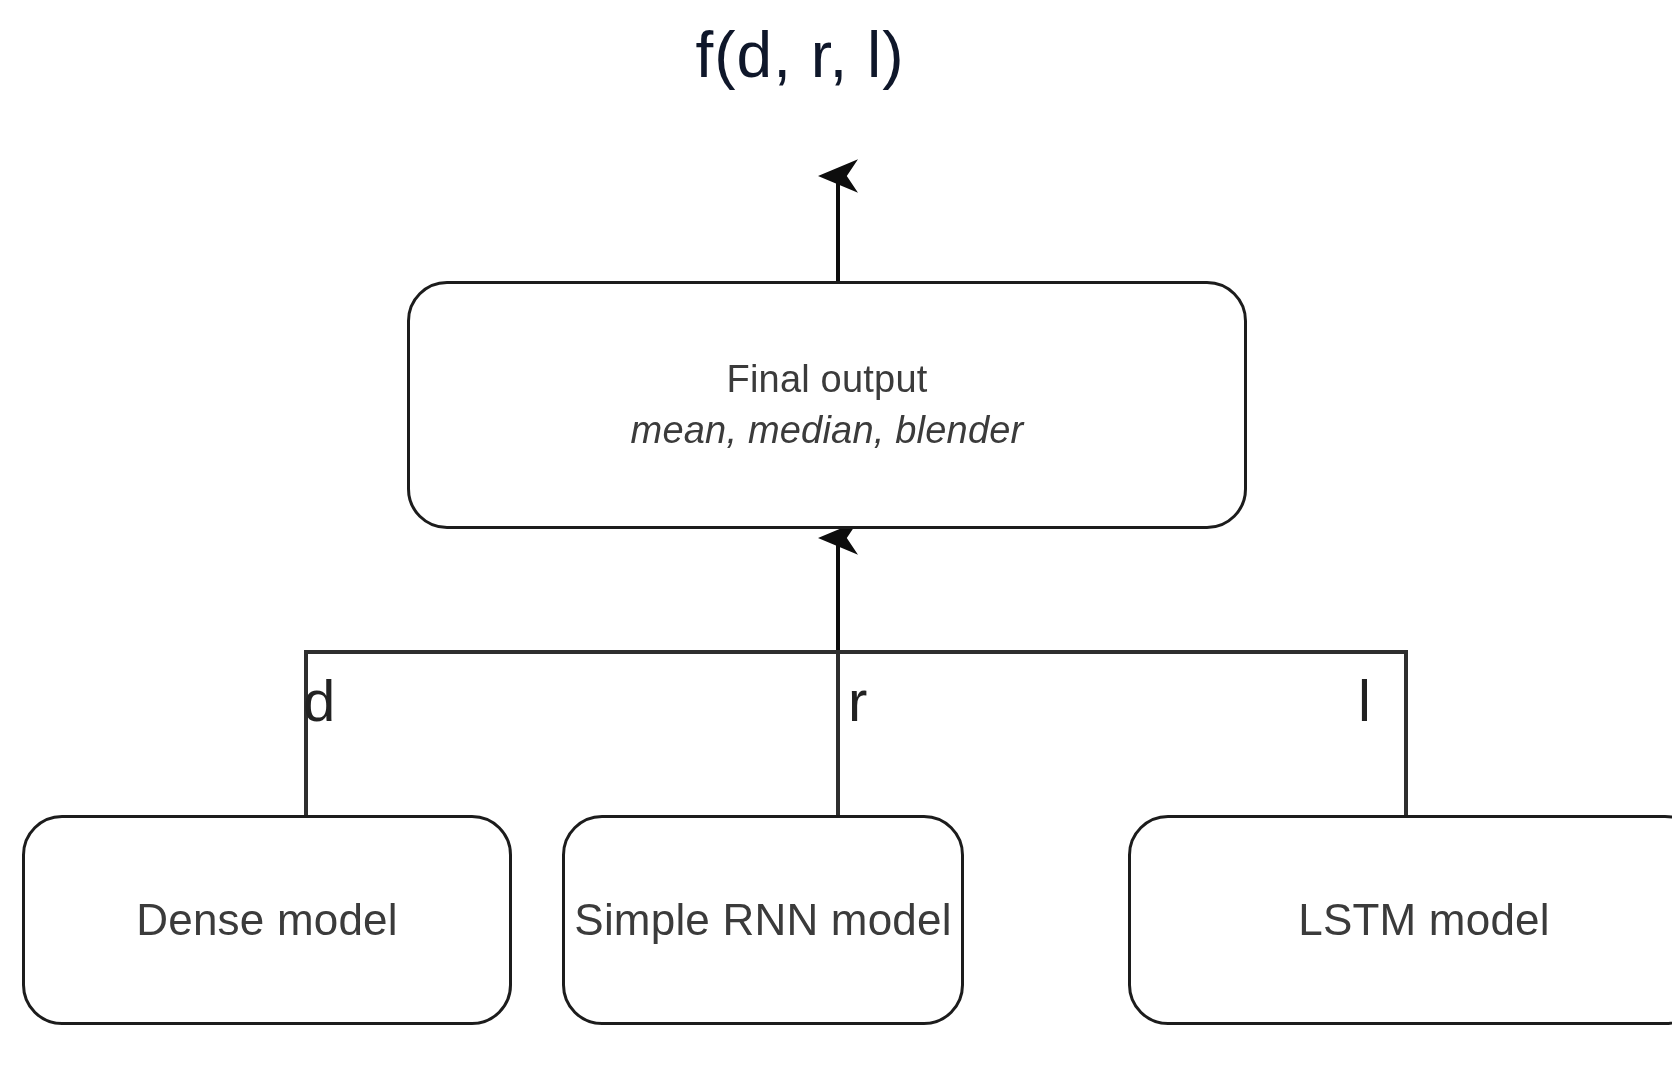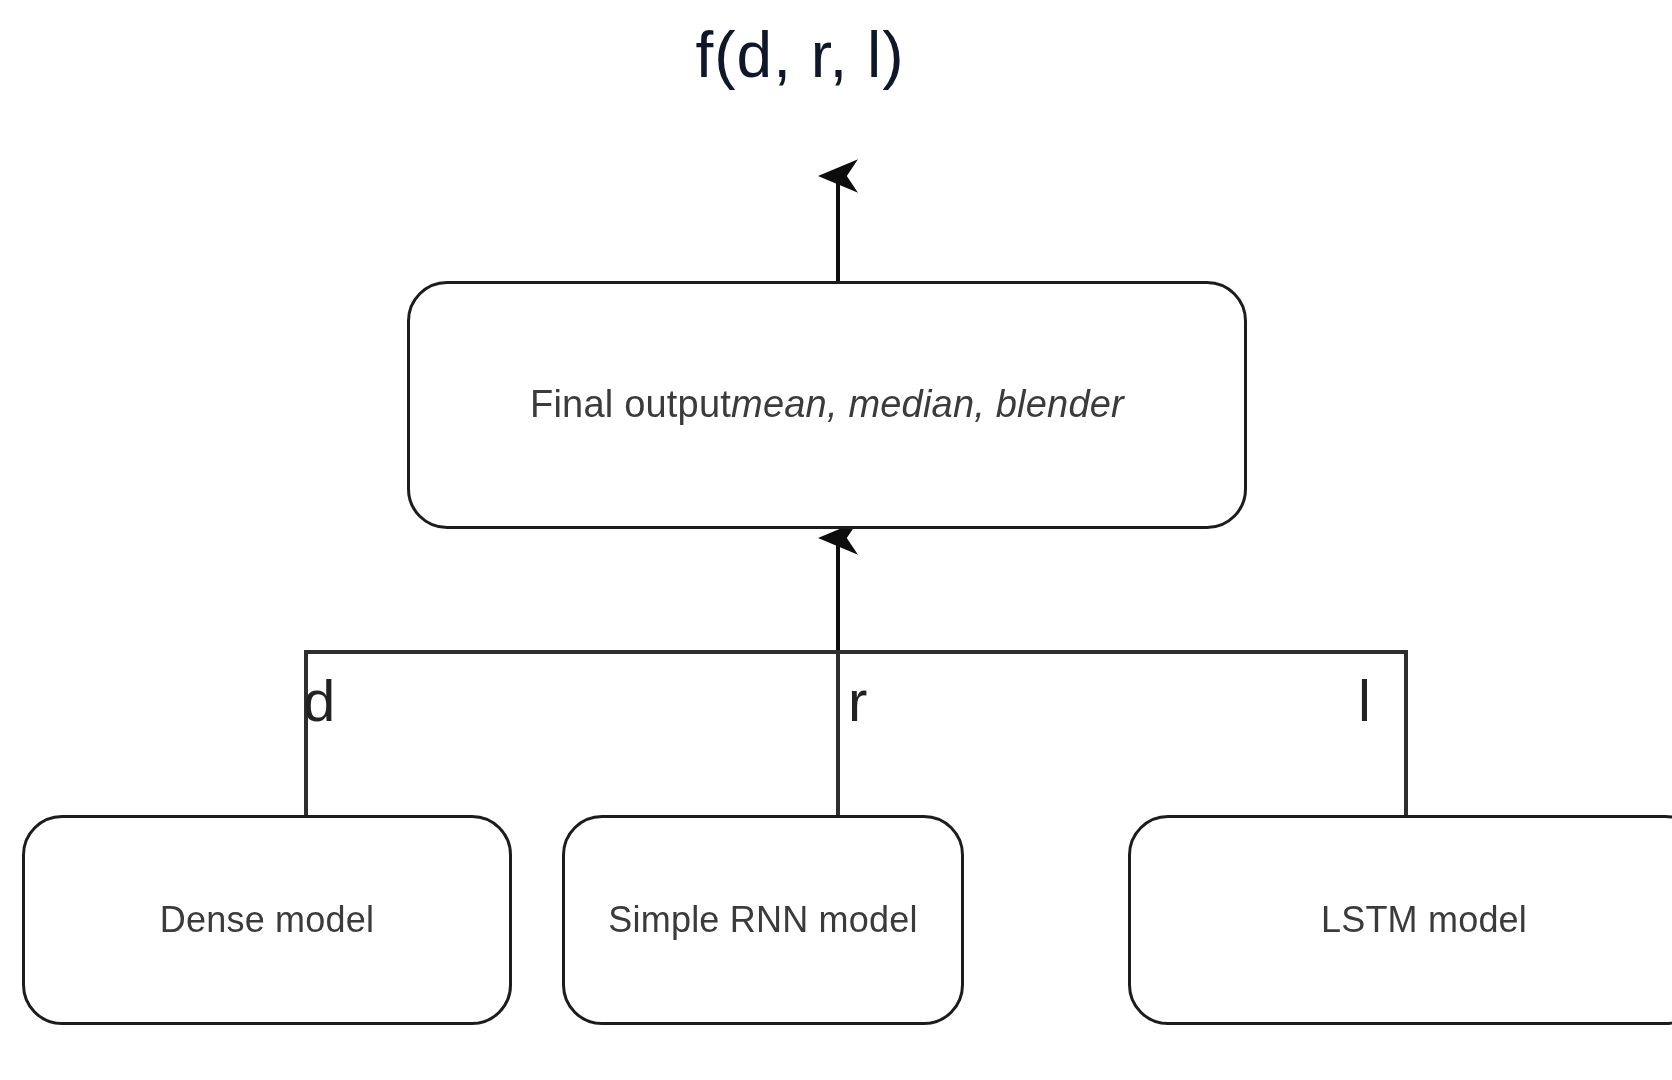--- a/index.html
+++ b/index.html
@@ -27,37 +27,37 @@
     height: 1080px;
     pointer-events: none;
   }
   .node {
     position: absolute;
     box-sizing: border-box;
     background: #ffffff;
     border: 3px solid #1c1c1c;
     border-radius: 40px;
     display: flex;
-    flex-direction: row;
+    flex-direction: column;
     align-items: center;
     justify-content: center;
     text-align: center;
     line-height: 1.35;
   }
   .node-line {
     display: block;
     color: #3b3b3b;
     font-size: 38px;
     letter-spacing: 0.2px;
   }
   .node-line.italic {
     font-style: italic;
   }
   .node-line.leaf {
-    font-size: 36px;
+    font-size: 44px;
   }
   #node-final {
     left: 407px;
     top: 281px;
     width: 840px;
     height: 248px;
   }
   #node-dense {
     left: 22px;
     top: 815px;

